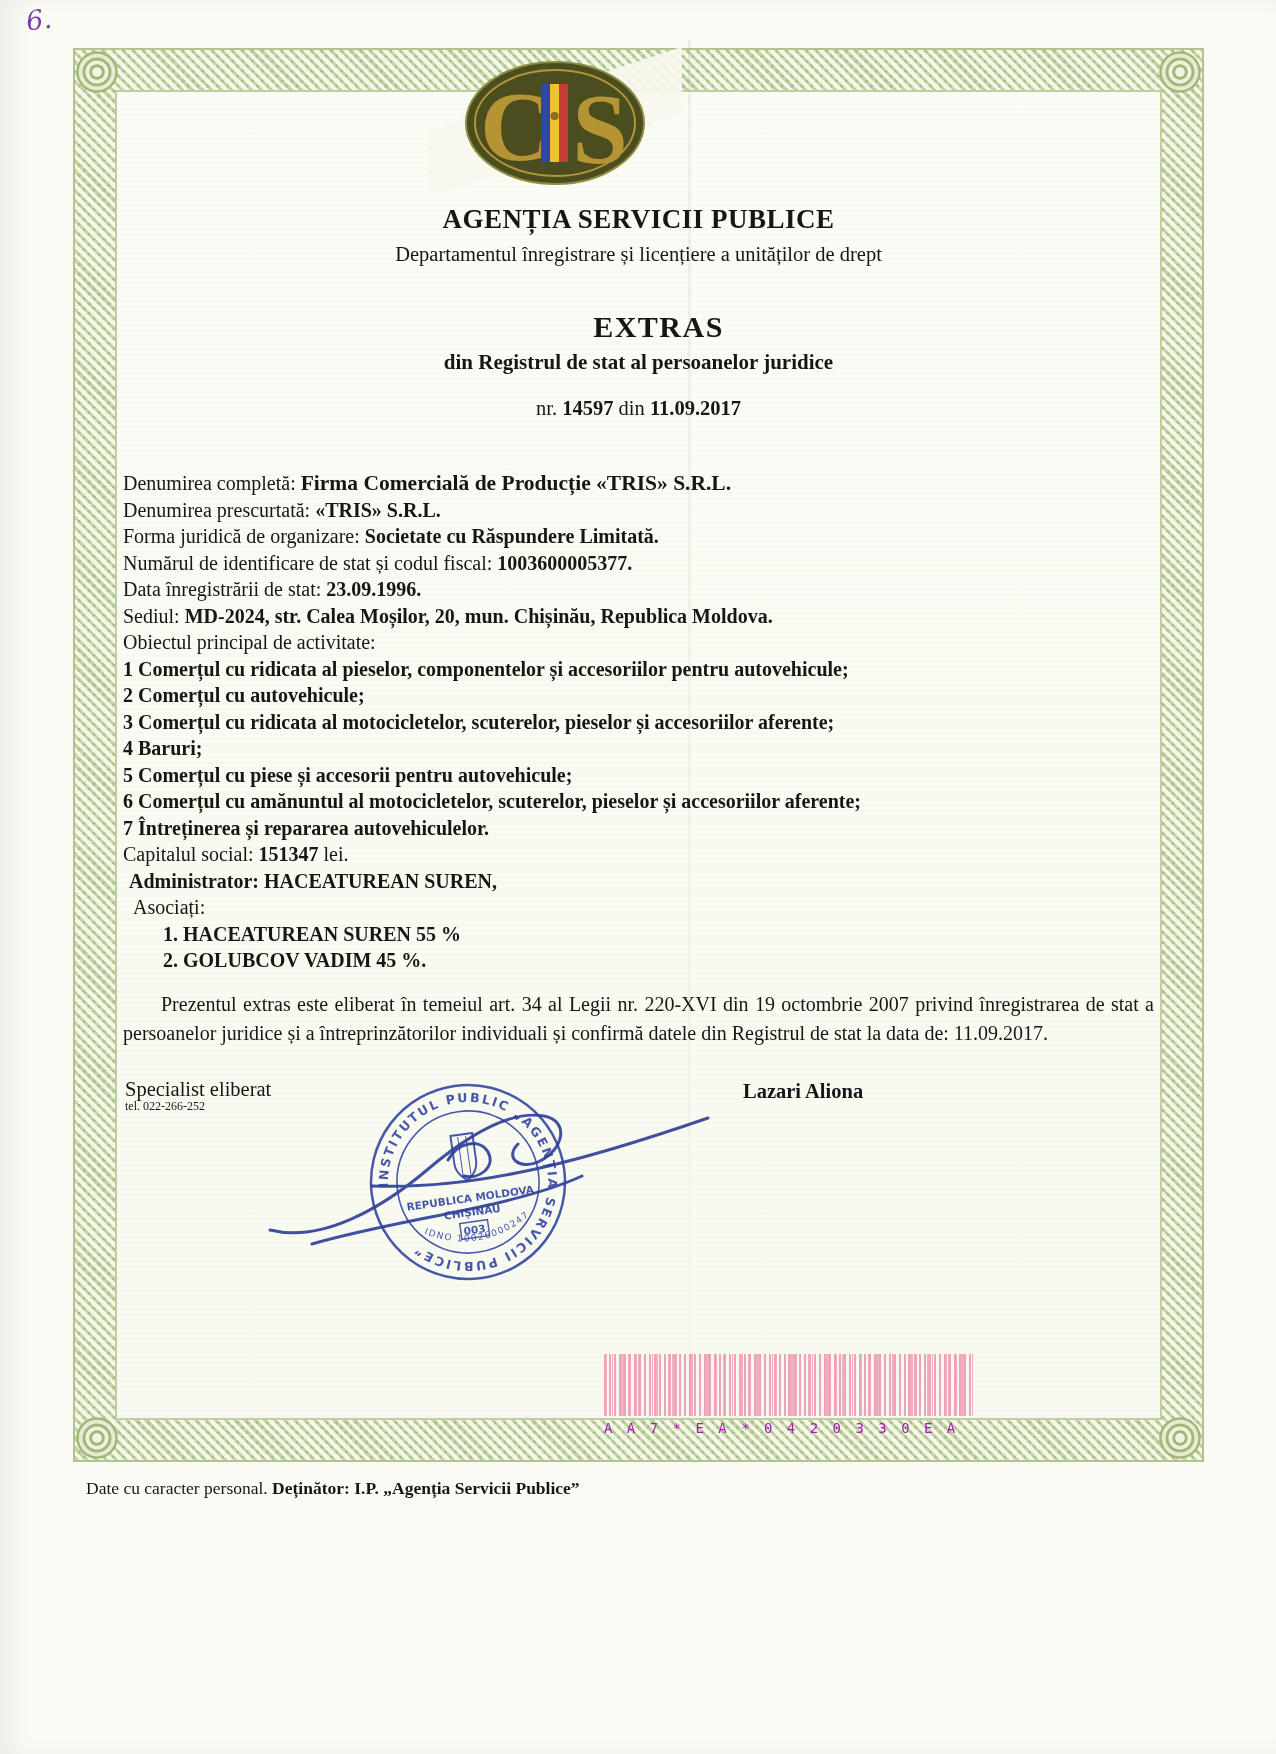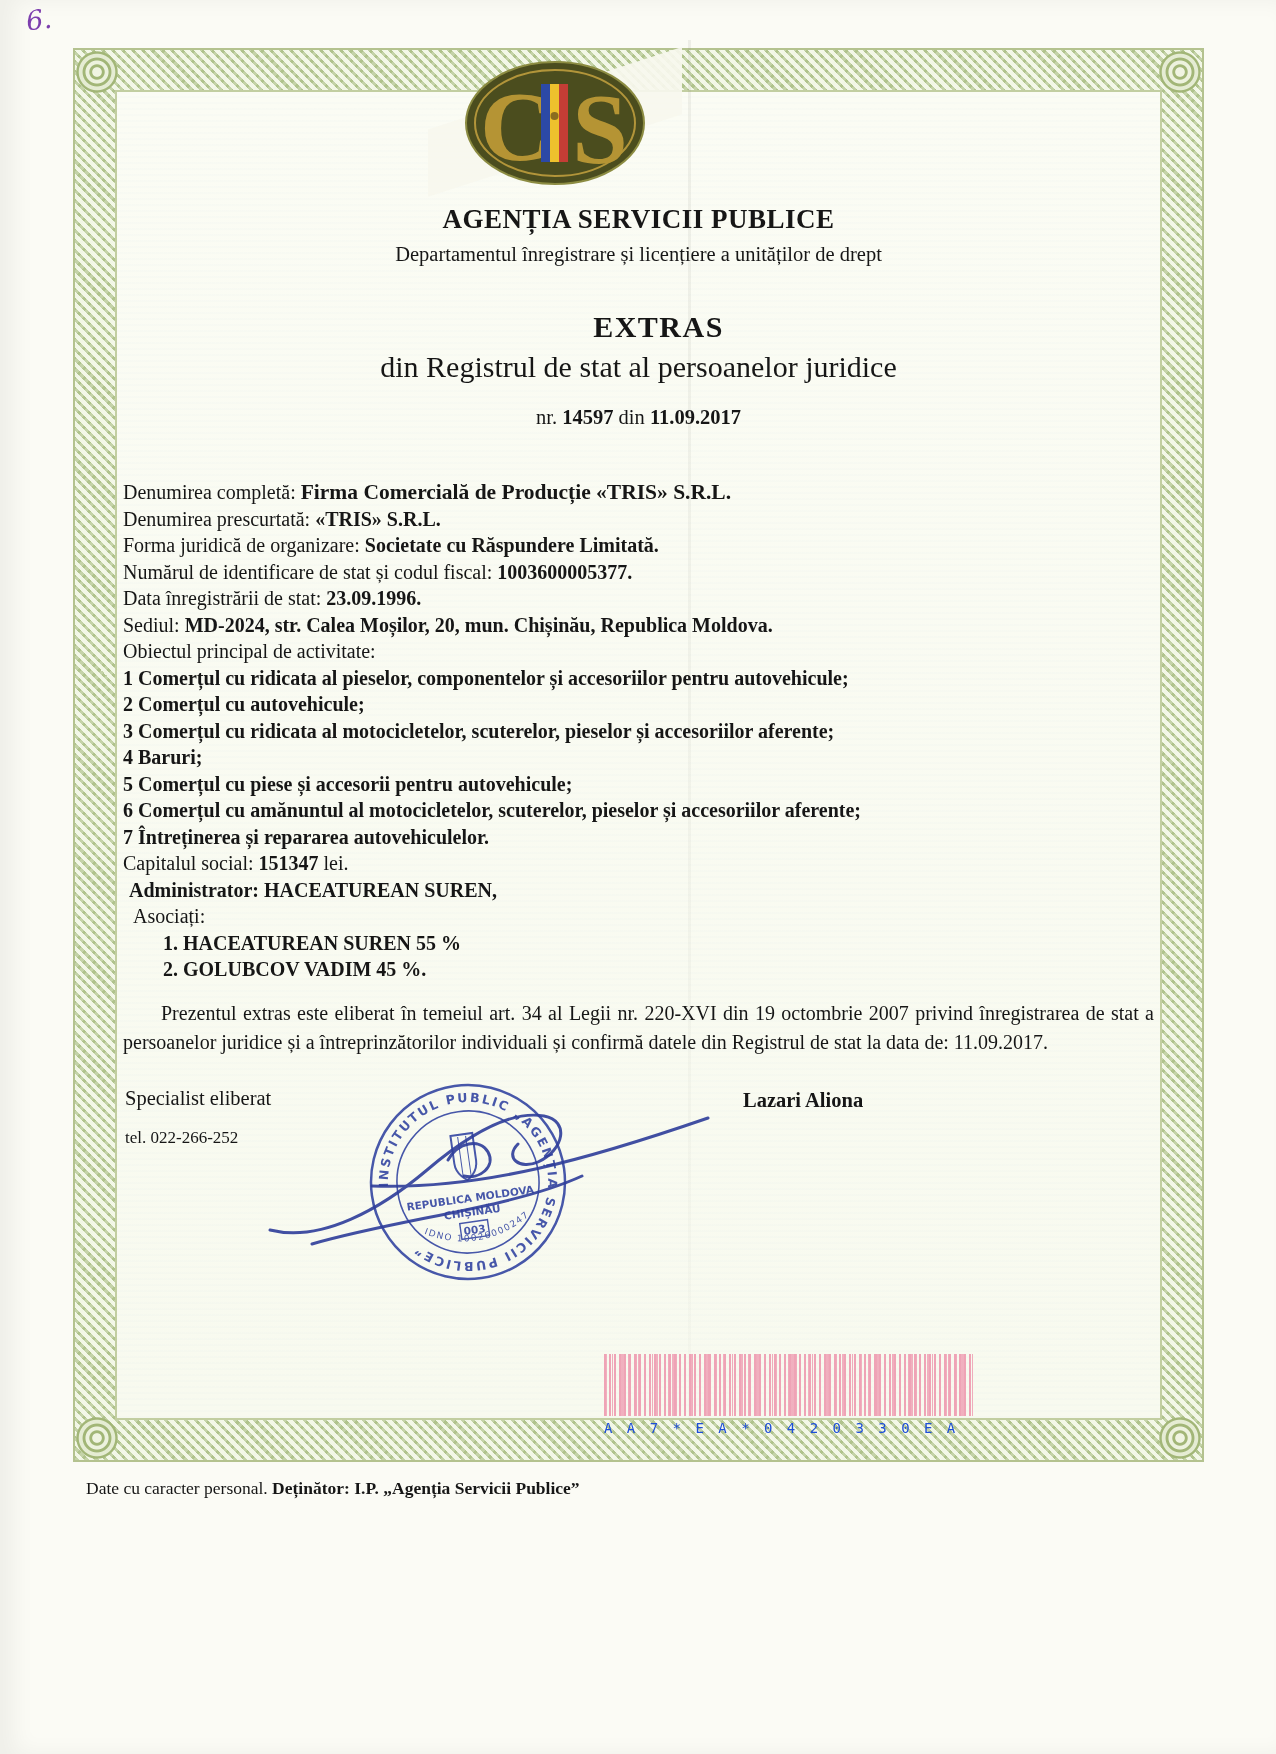--- a/index.html
+++ b/index.html
@@ -31,48 +31,48 @@
   }
   .corner.tl{left:-12px;top:-12px}.corner.tr{right:-12px;top:-12px}
   .corner.bl{left:-12px;bottom:-12px}.corner.br{right:-12px;bottom:-12px}
   .crease{position:absolute;left:688px;top:40px;width:3px;height:1420px;
     background:linear-gradient(180deg,rgba(140,140,128,.12),rgba(140,140,128,.03));}
   
   .header{text-align:center;}
   .agency{padding-top:112px;font-size:27px;font-weight:bold;letter-spacing:.5px;}
   .department{font-size:20.5px;margin-top:8px;}
   .doc-title{font-size:30px;font-weight:bold;margin-top:44px;letter-spacing:1.5px;padding-left:40px;}
-  .doc-subtitle{font-size:30px;font-weight:normal;margin-top:6px;}
+  .doc-subtitle{font-size:21px;font-weight:bold;margin-top:6px;}
   .nr-line{font-size:20.5px;margin-top:22px;}
   .b{font-weight:bold;}
   
   .bodytext{margin-top:50px;font-size:20px;line-height:26.5px;padding:0 6px;}
   .field-value{font-weight:bold;}
   .first-value{font-size:21.5px;}
   .act{font-weight:bold;}
   .admin{font-weight:bold;padding-left:6px;}
   .assoc-head{padding-left:10px;}
   .assoc{font-weight:bold;margin-left:40px;}
   .closing{margin-top:16px;text-align:justify;text-indent:38px;line-height:29px;}
   .sig-row{position:relative;margin-top:28px;height:90px;}
   .sig-title{position:absolute;left:2px;top:0;font-size:20.5px;}
-  .sig-phone{position:absolute;left:2px;top:40px;font-size:17px;}
+  .sig-phone{position:absolute;left:2px;top:17px;font-size:12px;}
   .signer{position:absolute;left:620px;top:2px;font-weight:bold;font-size:20.5px;}
   
   .logo{position:absolute;left:428px;top:38px;width:254px;height:170px;}
   .stamp{position:absolute;left:362px;top:1076px;width:212px;height:212px;transform:rotate(-8deg);opacity:.9;}
   .signature{position:absolute;left:252px;top:1058px;width:480px;height:215px;}
   .barcode-wrap{position:absolute;left:604px;top:1354px;width:370px;}
   .barcode{height:62px;
     background-image:
       repeating-linear-gradient(90deg,#efa3b6 0 2px,transparent 2px 5px),
       repeating-linear-gradient(90deg,rgba(239,163,182,.9) 0 1px,transparent 1px 8px),
       repeating-linear-gradient(90deg,rgba(239,163,182,.85) 0 3px,transparent 3px 17px);}
   .barcode-text{margin-top:4px;font-family:"DejaVu Sans Mono",monospace;font-size:14px;
-    letter-spacing:3px;color:#1d4ed8;white-space:nowrap;}
+    letter-spacing:3px;color:#a21caf;white-space:nowrap;}
   .footer{position:absolute;left:86px;top:1478px;font-size:17.5px;}
   .handwritten{position:absolute;left:26px;top:4px;font-size:27px;color:#7d3fae;font-style:italic;
     transform:rotate(-7deg);font-family:"DejaVu Serif",serif;}
 </style>
 </head>
 <body>
 
 <div class="page">
 
   <div class="handwritten">6.</div>

